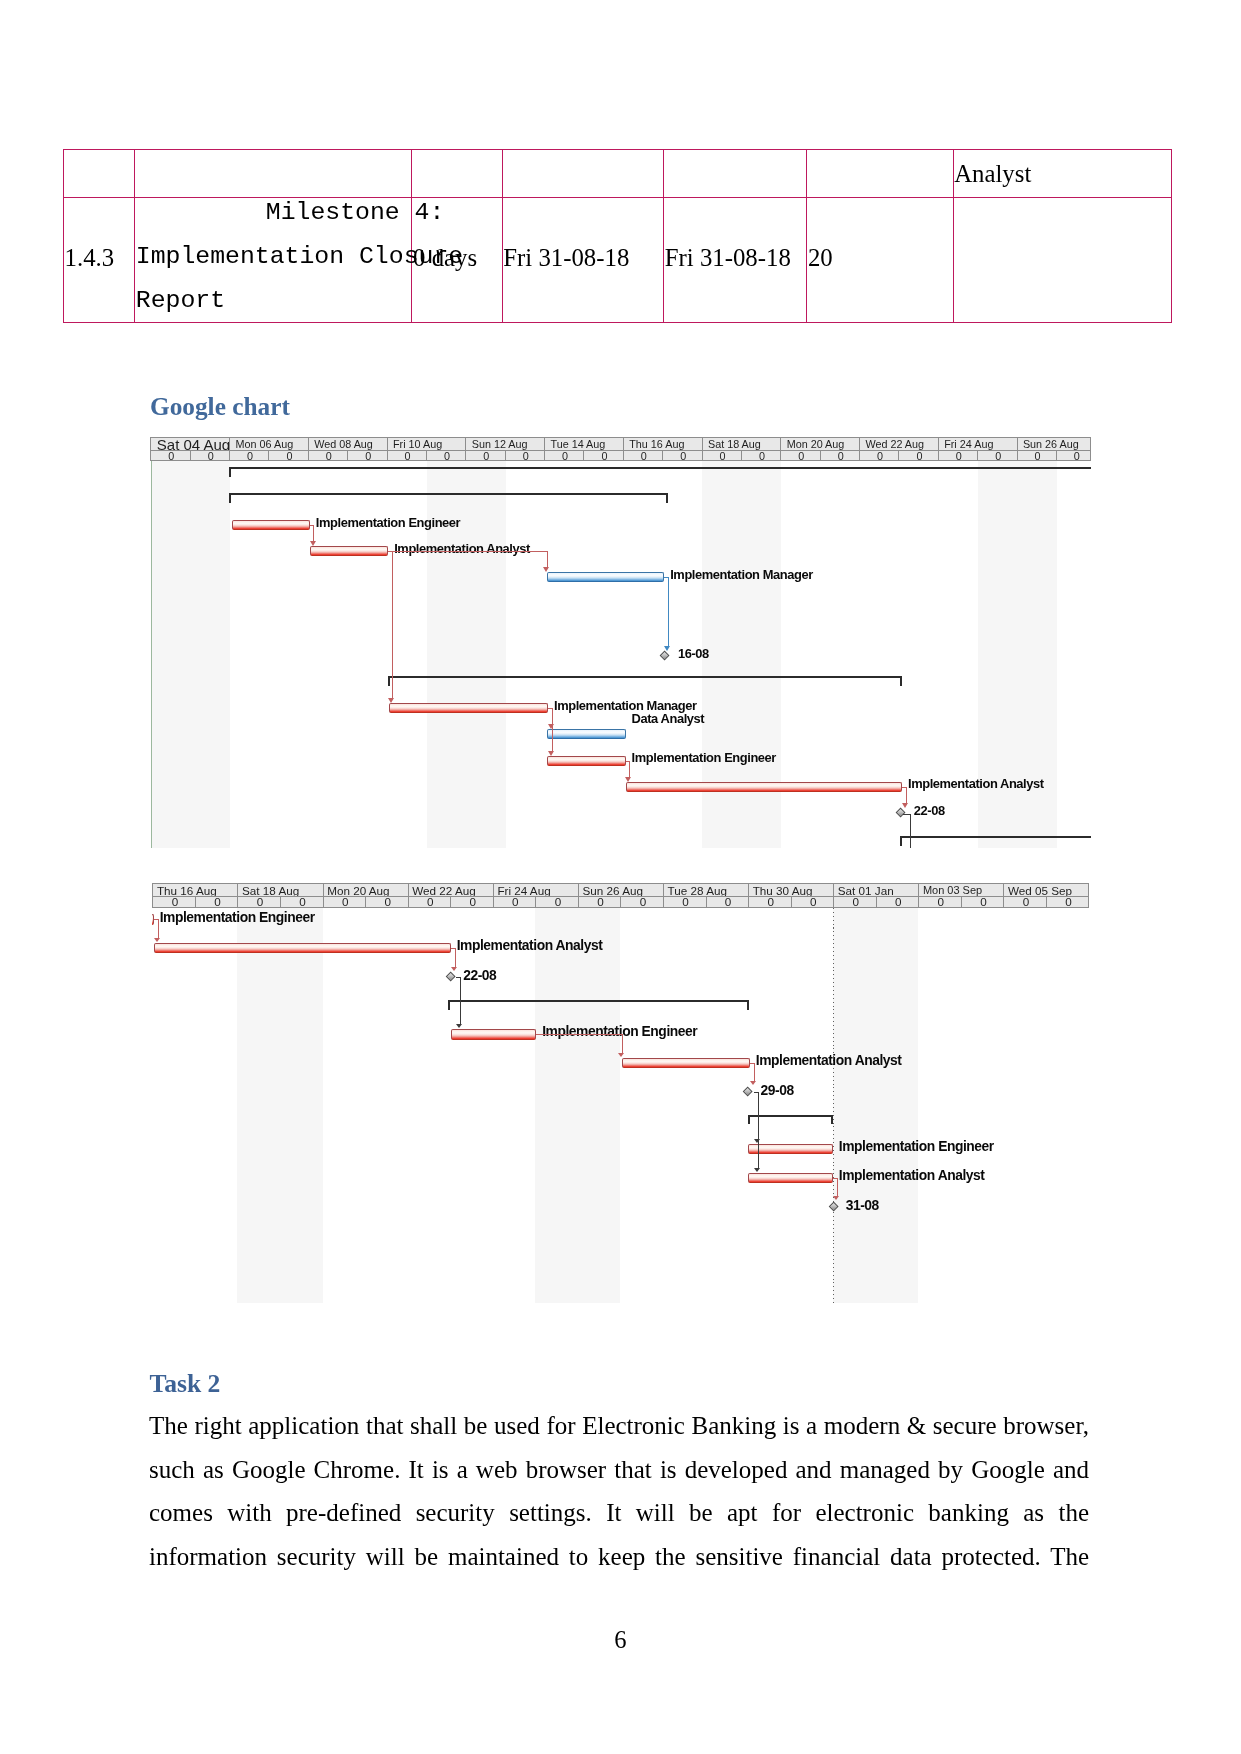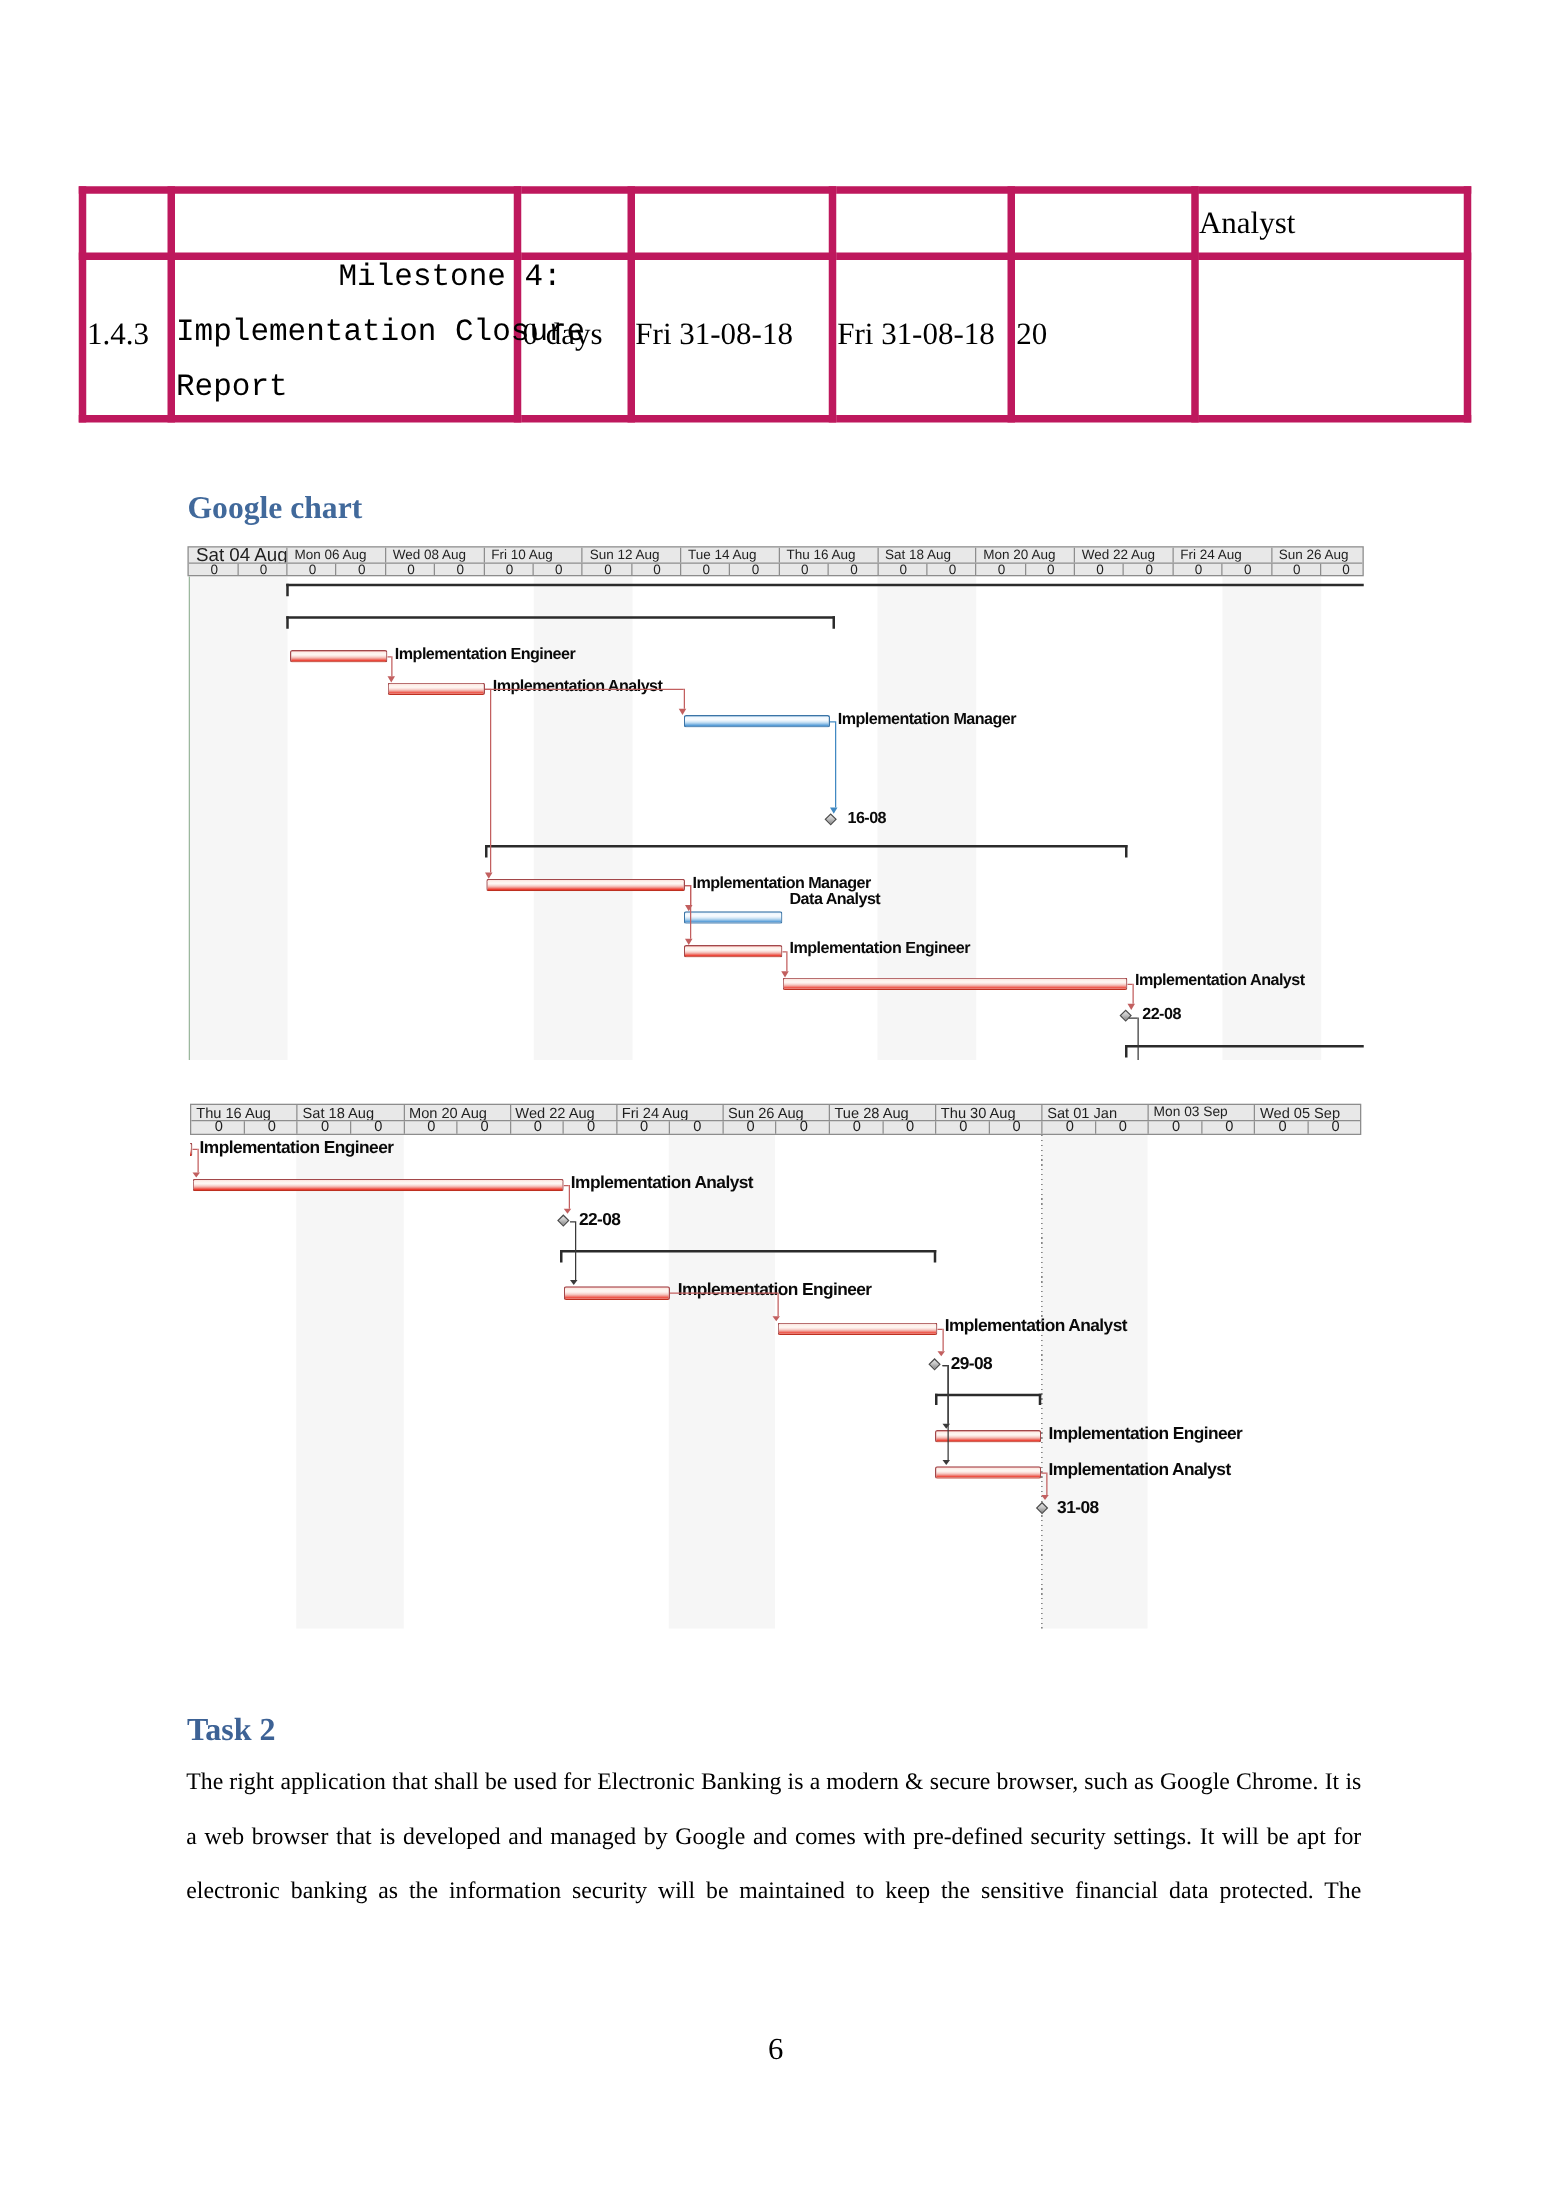--- a/index.html
+++ b/index.html
@@ -8,42 +8,42 @@
     width:1241px;height:1754px;background:#ffffff;
     font-family:"Liberation Serif",serif;
     position:relative;overflow:hidden;
     -webkit-font-smoothing:antialiased;
   }
   .page{position:absolute;left:0;top:0;width:1241px;height:1754px;}
 
   
   .wbs-table{position:absolute;left:63px;top:149px;width:1108px;
     border-collapse:collapse;table-layout:fixed;}
-  .wbs-table td{border:6px solid #be185d;vertical-align:middle;
+  .wbs-table td{border:1px solid #be185d;vertical-align:middle;
     font-size:24.8px;line-height:43.7px;color:#000;padding:0 1px 0 0.6px;}
   .c1{width:71.2px}.c2{width:277.3px}.c3{width:90.2px}.c4{width:161.5px}
   .c5{width:143.2px}.c6{width:146.2px}.c7{width:218.4px}
   .row-head td{height:47px}
   .just{text-align:justify;text-align-last:left;font-family:Liberation Mono, monospace;}
   .r2 td{padding-bottom:5px;}
   .r2 td.taskcell{padding-bottom:0;}
   .taskcell{padding:0 0 0 2.6px;}
   .taskcell > span:first-child{margin-top:-6.8px;}
   .taskcell > span{display:block;white-space:pre;}
   .tl1{text-align:justify;text-align-last:justify;padding-left:130px;}
   .tl2{text-align:justify;text-align-last:justify;}
   .tl3{text-align:left;}
 
   
   .h-gantt{position:absolute;left:150px;top:393px;font-size:25.3px;
     font-weight:bold;color:#41699B;line-height:26px;}
   .h-task{position:absolute;left:149.5px;top:1371px;font-size:25.6px;
     font-weight:bold;color:#3D6295;line-height:26px;}
   .body-text{position:absolute;left:149px;top:1404px;width:940px;
-    font-size:19px;line-height:43.5px;color:#000;text-align:justify;
+    font-size:25px;line-height:43.5px;color:#000;text-align:justify;
     text-align-last:justify;}
   .pageno{position:absolute;left:0;top:1627.5px;width:1241px;text-align:center;
     font-size:24.6px;color:#000;line-height:24.6px;}
 
   
   .gantt{position:absolute;font-family:"Liberation Sans",sans-serif;}
 
   .bar{position:absolute;box-sizing:border-box;border-radius:2px;}
   .bar.red{background:linear-gradient(to bottom,#fbe2dd 0%,#fdf2ec 18%,#fef7f3 34%,#fbe6e1 48%,#f6c6c0 62%,#f09a92 74%,#ee6357 86%,#ed382c 96%,#e53327 100%);
     border:1px solid #a2474a;border-bottom-color:#bd3020;}

